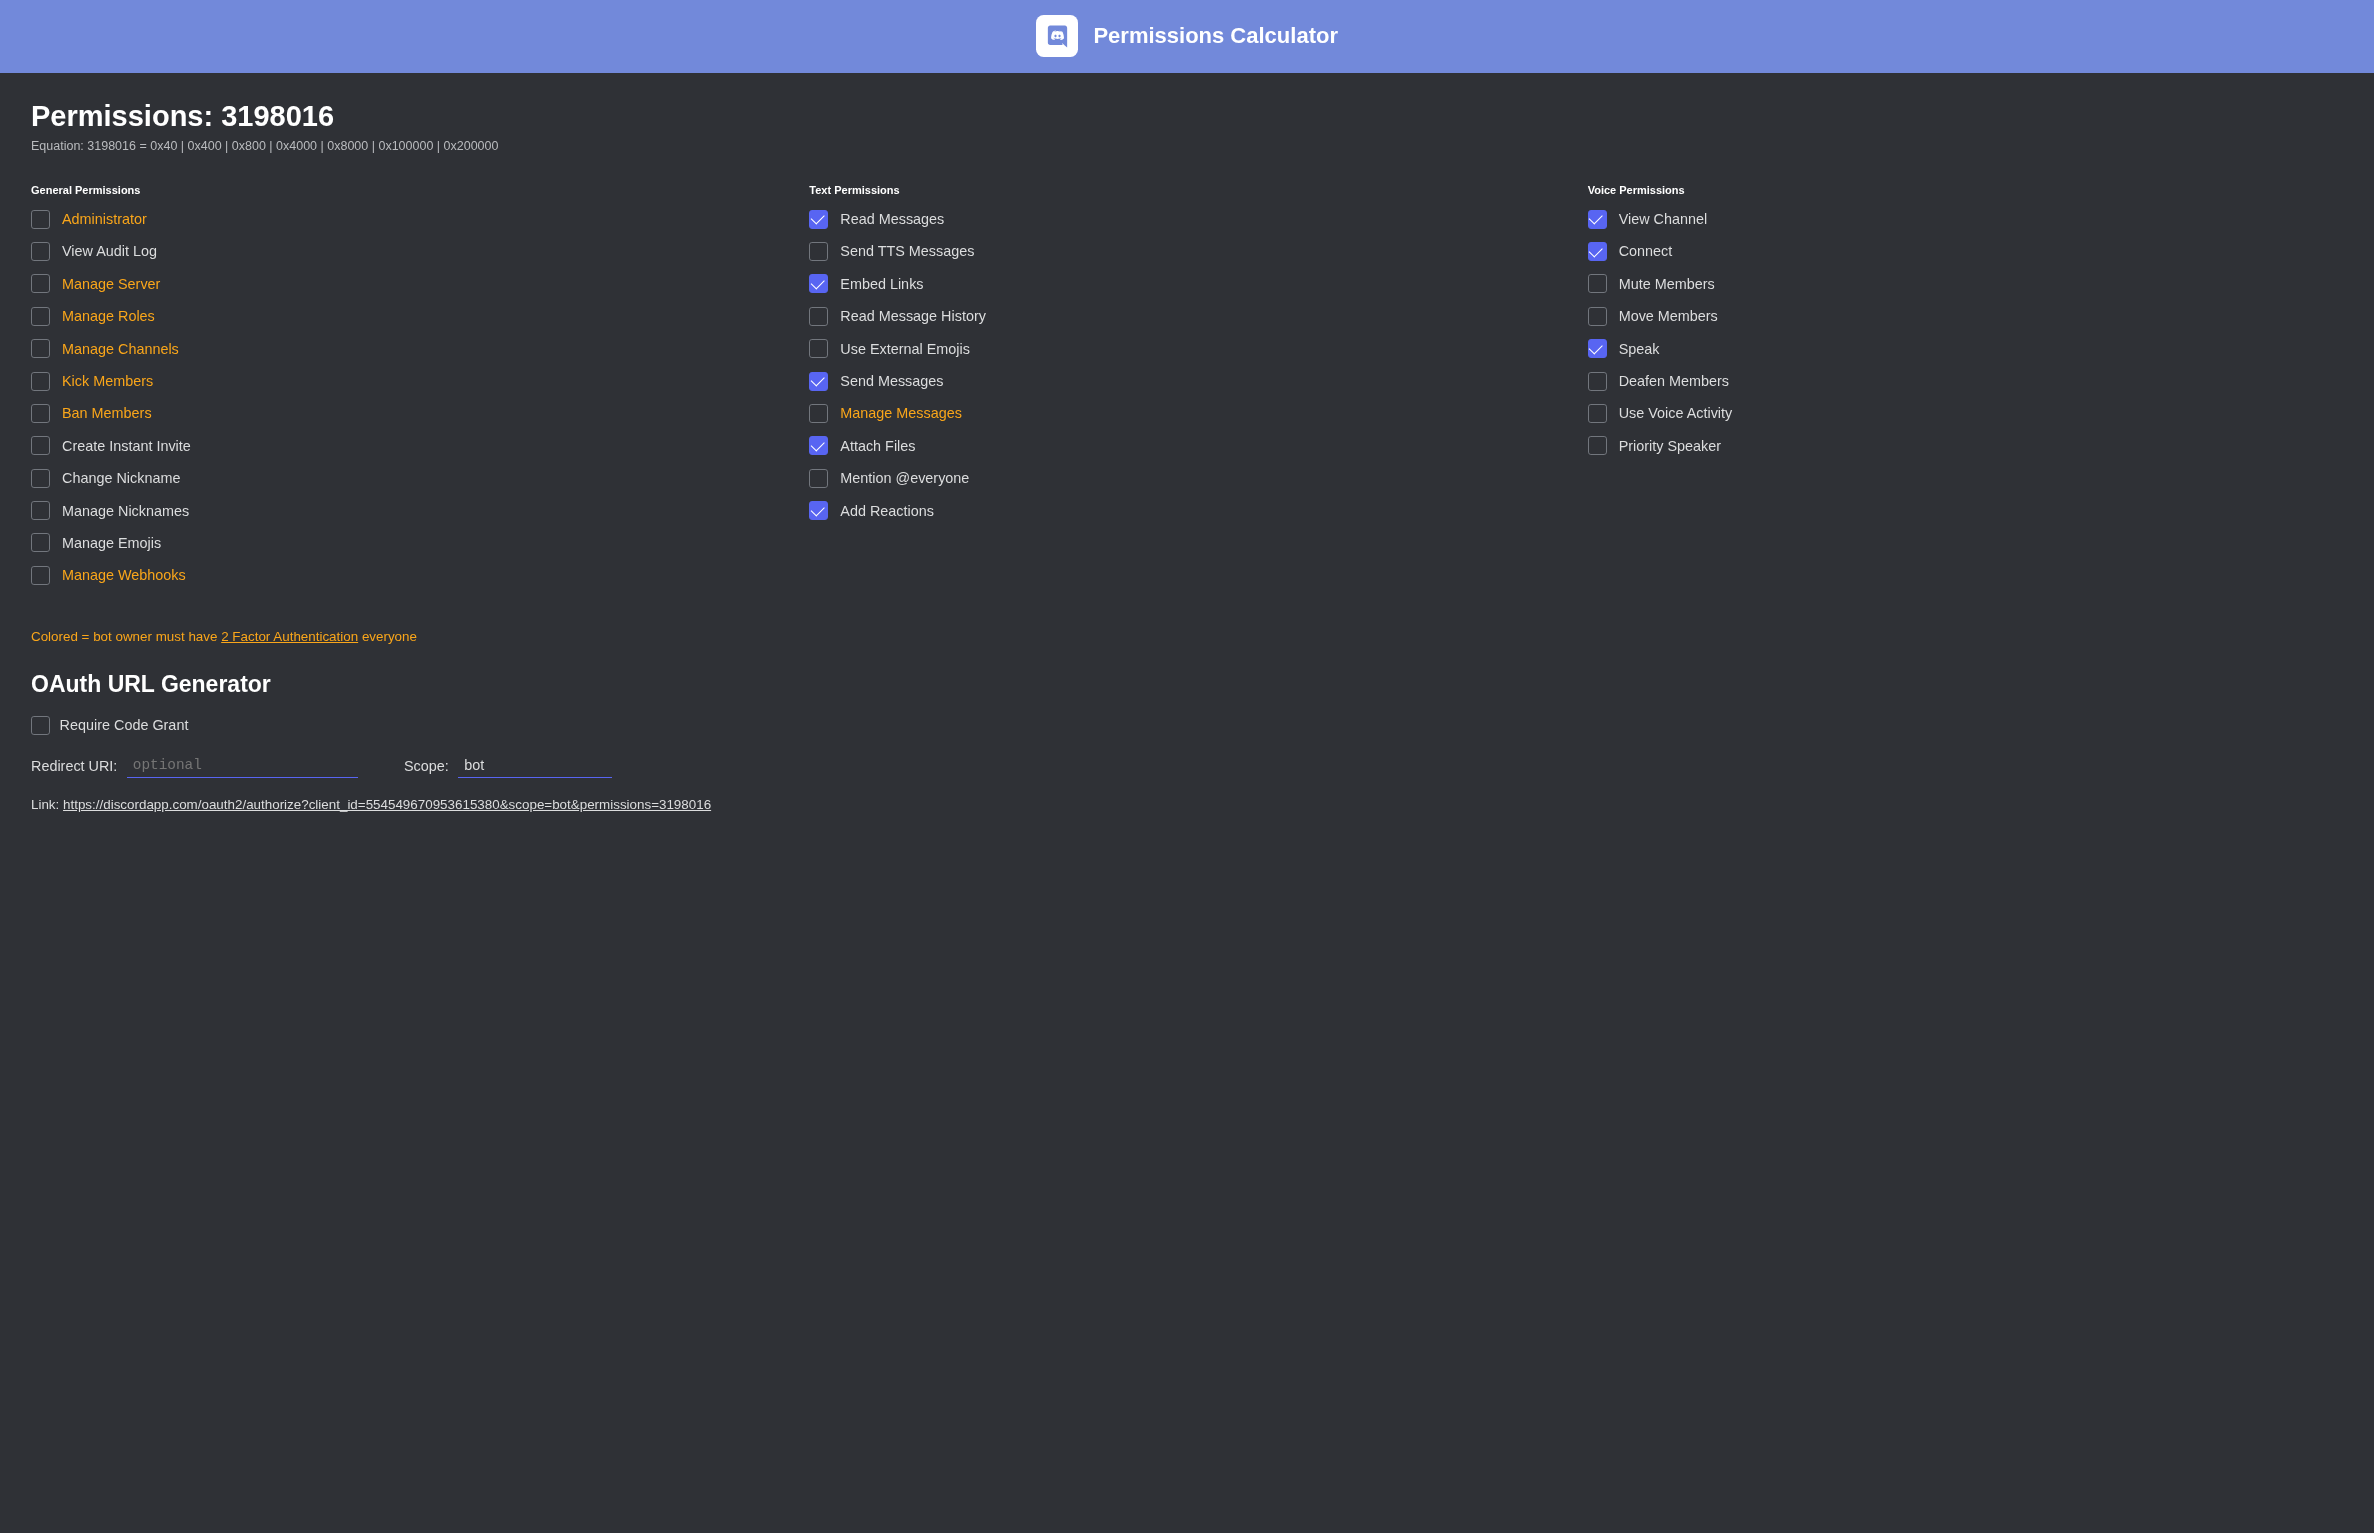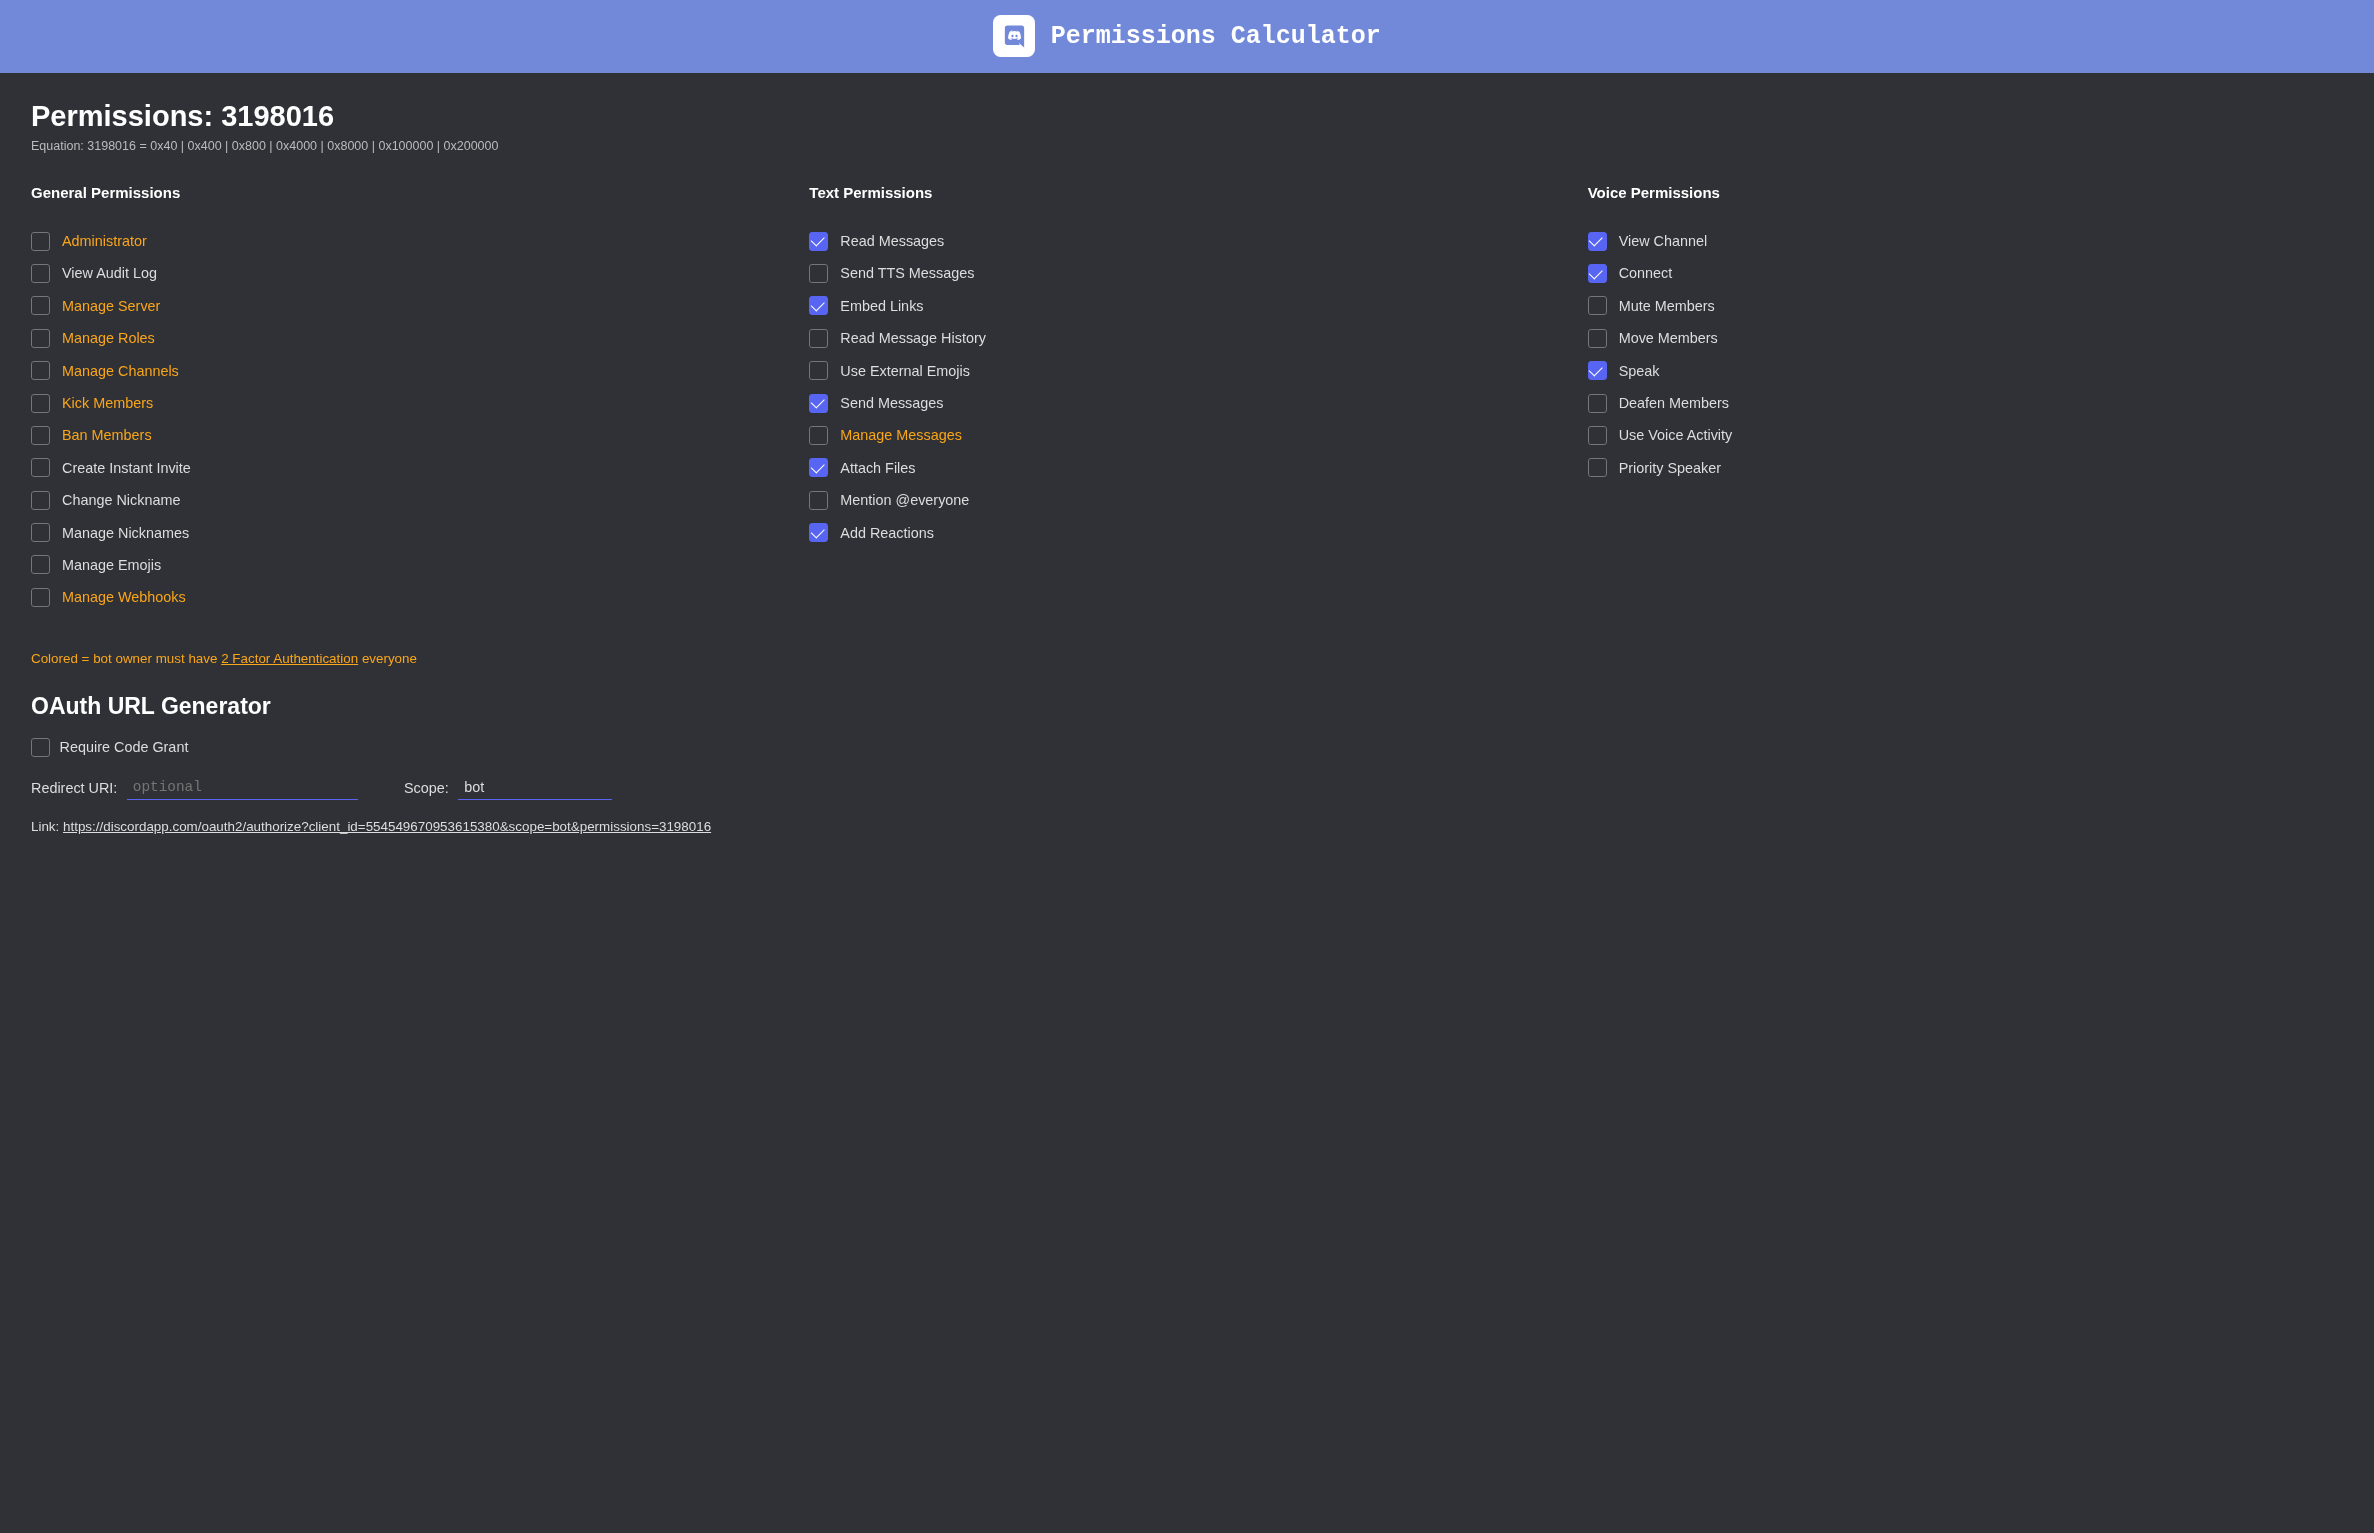--- a/index.html
+++ b/index.html
@@ -21,24 +21,23 @@
     .header-icon {
       width: 42px;
       height: 42px;
       background: #fff;
       border-radius: 7.7px;
       display: flex;
       align-items: center;
       justify-content: center;
     }
     .header-title {
-      font-size: 25px;
+      font-size: 22px;
       font-weight: 600;
       color: #fff;
-      font-family: Liberation Mono, monospace;
     }
     .content {
       padding: 27px 31px;
     }
     .permissions-value {
       font-size: 29px;
       font-weight: 700;
       color: #fff;
       margin-bottom: 5.8px;
     }
@@ -47,24 +46,24 @@
       color: #b9bbbe;
       margin-bottom: 31px;
     }
     .permissions-grid {
       display: grid;
       grid-template-columns: 1fr 1fr 1fr;
       gap: 23px;
       margin-bottom: 31px;
     }
     .perm-section-title {
-      font-size: 15px;
+      font-size: 11px;
       font-weight: 600;
       color: #fff;
-      margin-bottom: 31px;
+      margin-bottom: 14px;
     }
     .perm-item {
       display: flex;
       align-items: center;
       gap: 12px;
       margin-bottom: 13.4px;
       cursor: pointer;
     }
     .checkbox {
       width: 19px;

